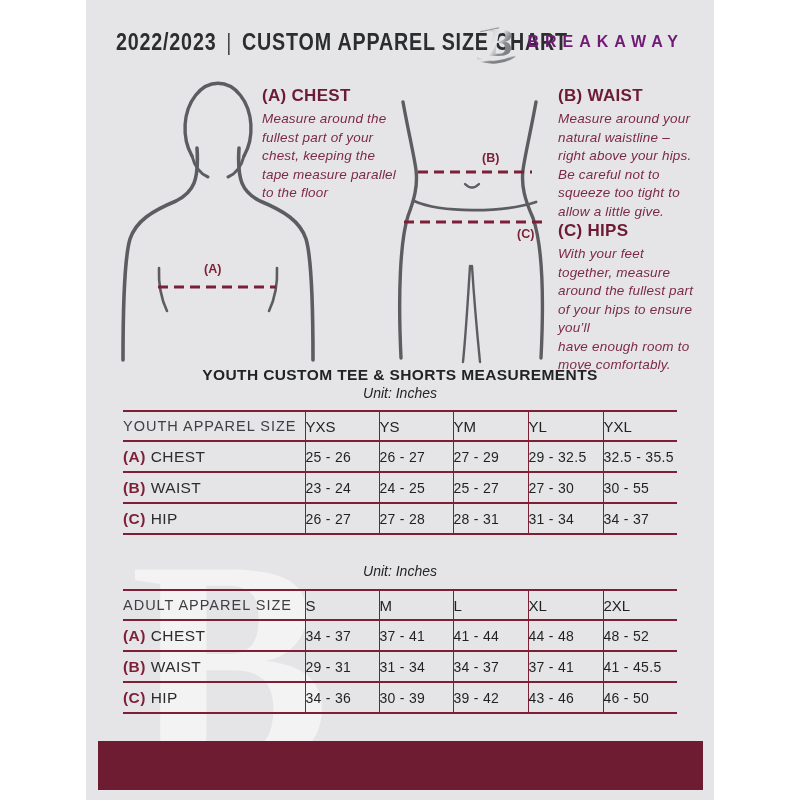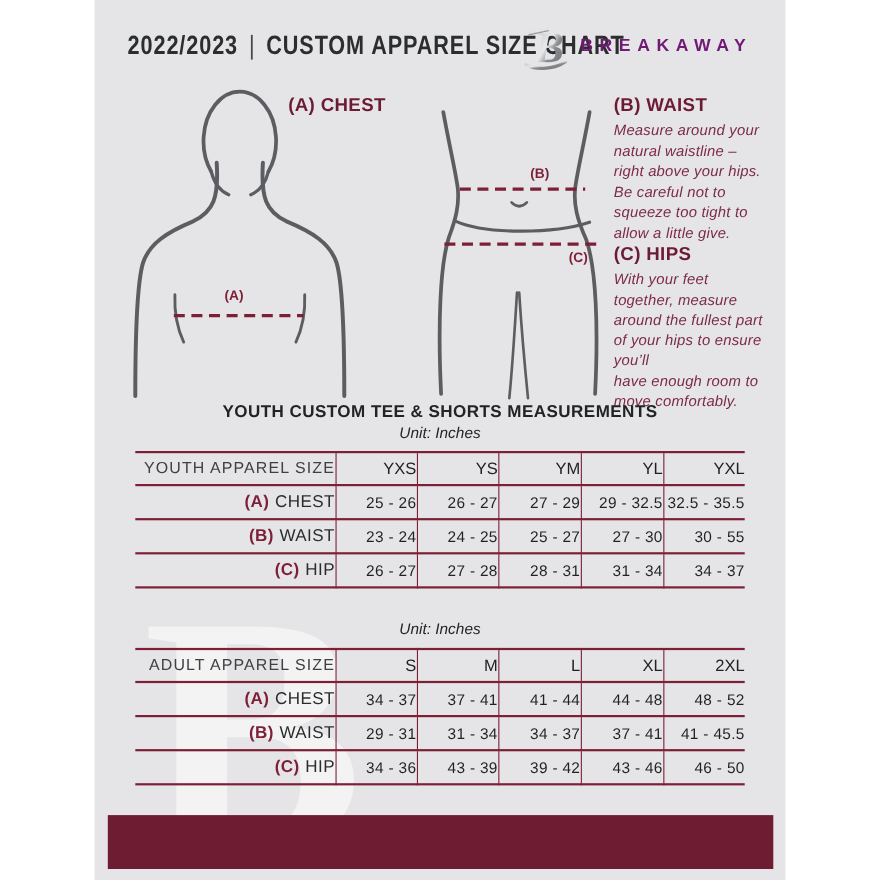--- a/index.html
+++ b/index.html
@@ -54,21 +54,21 @@
   table.size { border-collapse: collapse; table-layout: fixed; width: 554px;
     border-top: 2px solid #7d2036; border-bottom: 2px solid #7d2036; }
   table.size col.c0 { width: 182px; } table.size col.c1 { width: 74px; }
   table.size col.c2 { width: 74px; } table.size col.c3 { width: 75px; }
   table.size col.c4 { width: 75px; } table.size col.c5 { width: 74px; }
   table.size tr { height: 31px; }
   table.size tr.hrow { height: 30px; border-bottom: 2px solid #7d2036; }
   table.size tr.drow { border-bottom: 2px solid #7d2036; }
   table.size tr.drow:last-child { border-bottom: none; }
   table.size th, table.size td { background: transparent; font-weight: normal;
-    text-align: right; vertical-align: middle; padding: 0; }
+    text-align: left; vertical-align: middle; padding: 0; }
   table.size th + th, table.size td + td { border-left: 1.6px solid #7d2036; margin-top: 36px; }
   th.lbl-h { text-align: left; padding-left: 20px; font-size: 14.5px; letter-spacing: 1px;
     color: #3e4043; }
   th.size-h { font-weight: bold; font-size: 15px; color: #202224; }
   td.row-lbl { text-align: left; padding-left: 20px; font-size: 15.5px; color: #2a2c2e;
     letter-spacing: 0.4px; }
   td.row-lbl .pfx { font-weight: bold; color: #7d1f36; margin-right: 5px; }
   td.val { font-size: 14px; color: #1f2123; letter-spacing: 0.3px; }
 
   
@@ -124,20 +124,25 @@
         <path d="M386 266 C 388 298, 391 332, 394 362" stroke-width="2.4"></path>
       </g>
       <g stroke="#7d1f36" stroke-width="3" stroke-dasharray="10 6">
         <path d="M72 287 H 190"></path>
         <path d="M332 172 H 446"></path>
         <path d="M318 222 H 457"></path>
       </g>
     </svg>
 
     <div class="g-head chest-head">(A) CHEST</div>
+    <div class="g-body chest-body">Measure around the
+fullest part of your
+chest, keeping the
+tape measure parallel
+to the floor</div>
     <div class="g-head waist-head">(B) WAIST</div>
     <div class="g-body waist-body">Measure around your
 natural waistline –
 right above your hips.
 Be careful not to
 squeeze too tight to
 allow a little give.</div>
     <div class="g-head hips-head">(C) HIPS</div>
     <div class="g-body hips-body">With your feet
 together, measure
@@ -231,21 +236,21 @@
           <td class="row-lbl"><span class="pfx">(B)</span><span>WAIST</span></td>
           <td class="val">29 - 31</td>
           <td class="val">31 - 34</td>
           <td class="val">34 - 37</td>
           <td class="val">37 - 41</td>
           <td class="val">41 - 45.5</td>
         </tr>
         <tr class="drow">
           <td class="row-lbl"><span class="pfx">(C)</span><span>HIP</span></td>
           <td class="val">34 - 36</td>
-          <td class="val">43 - 39</td>
+          <td class="val">30 - 39</td>
           <td class="val">39 - 42</td>
           <td class="val">43 - 46</td>
           <td class="val">46 - 50</td>
         </tr>
       </tbody>
         </table>
     </div>
 
     <div class="footer-bar"></div>
   </div>

